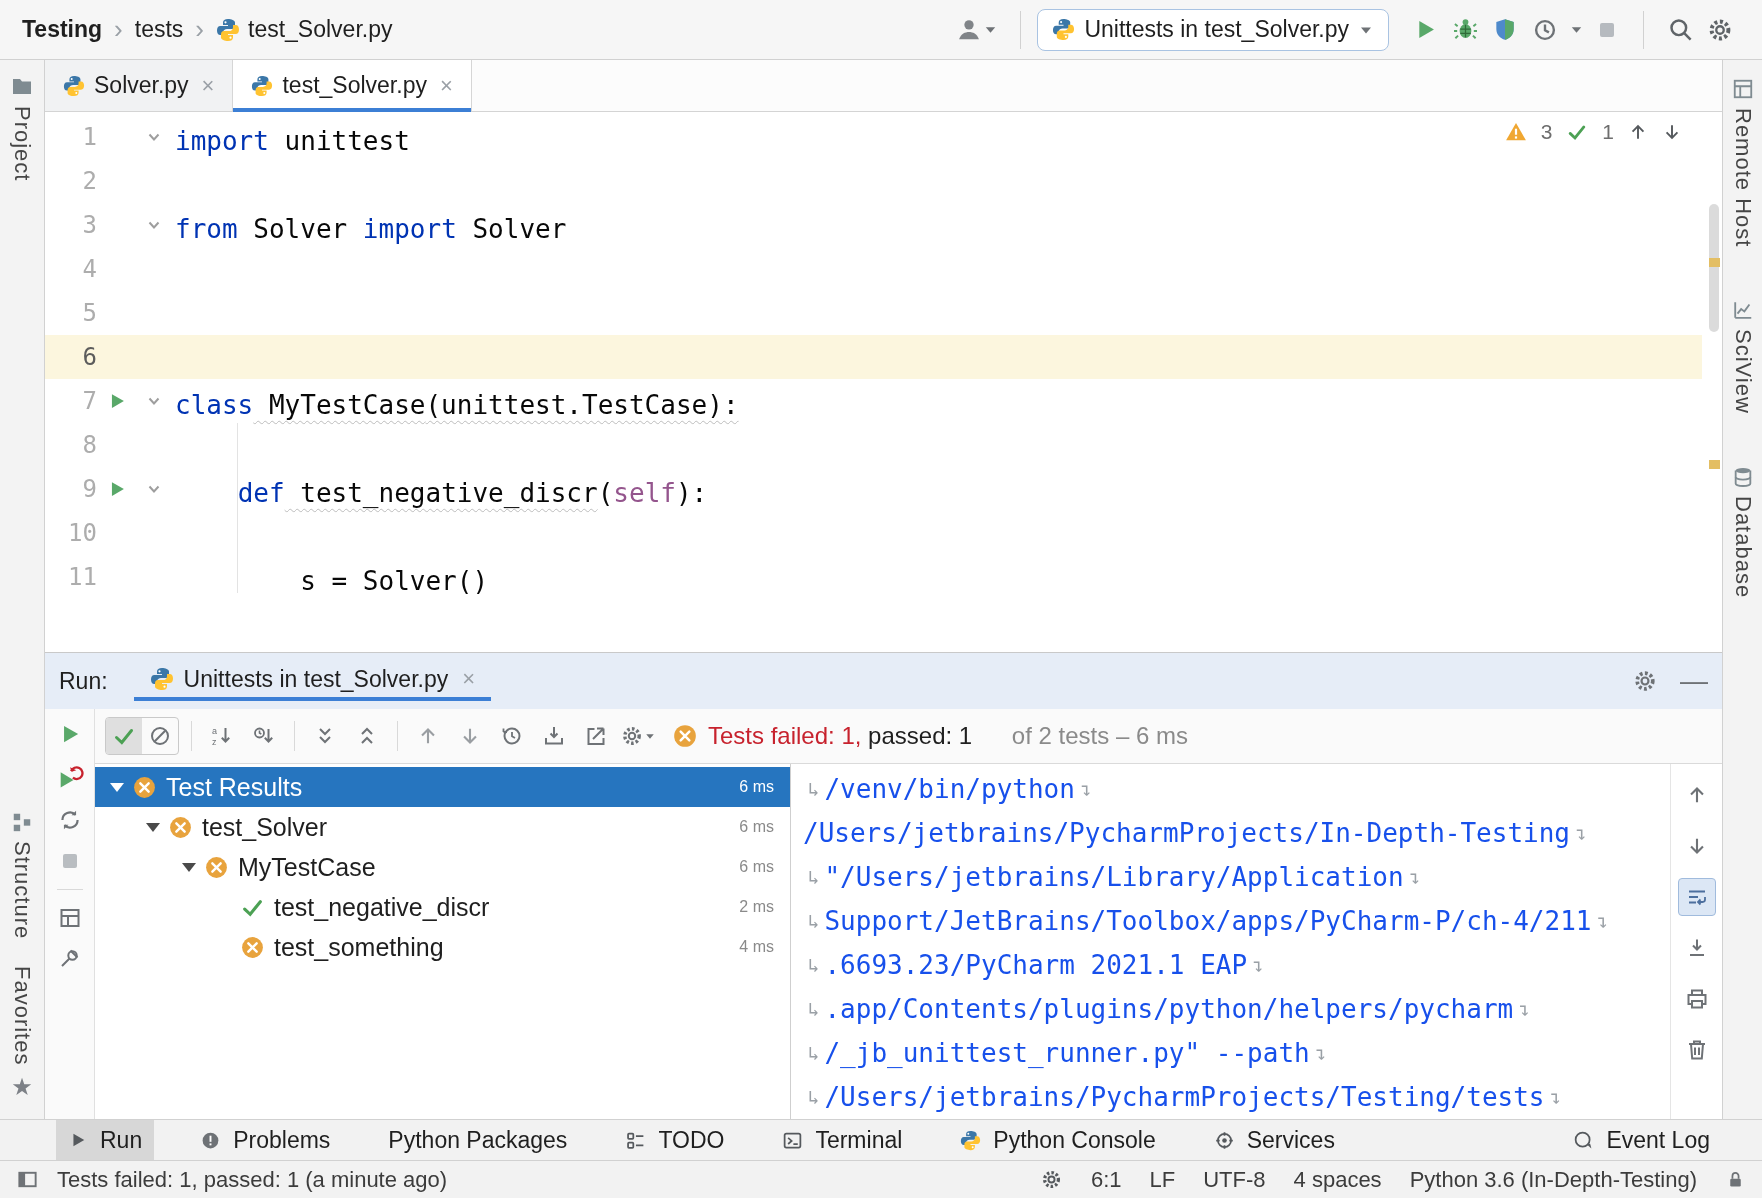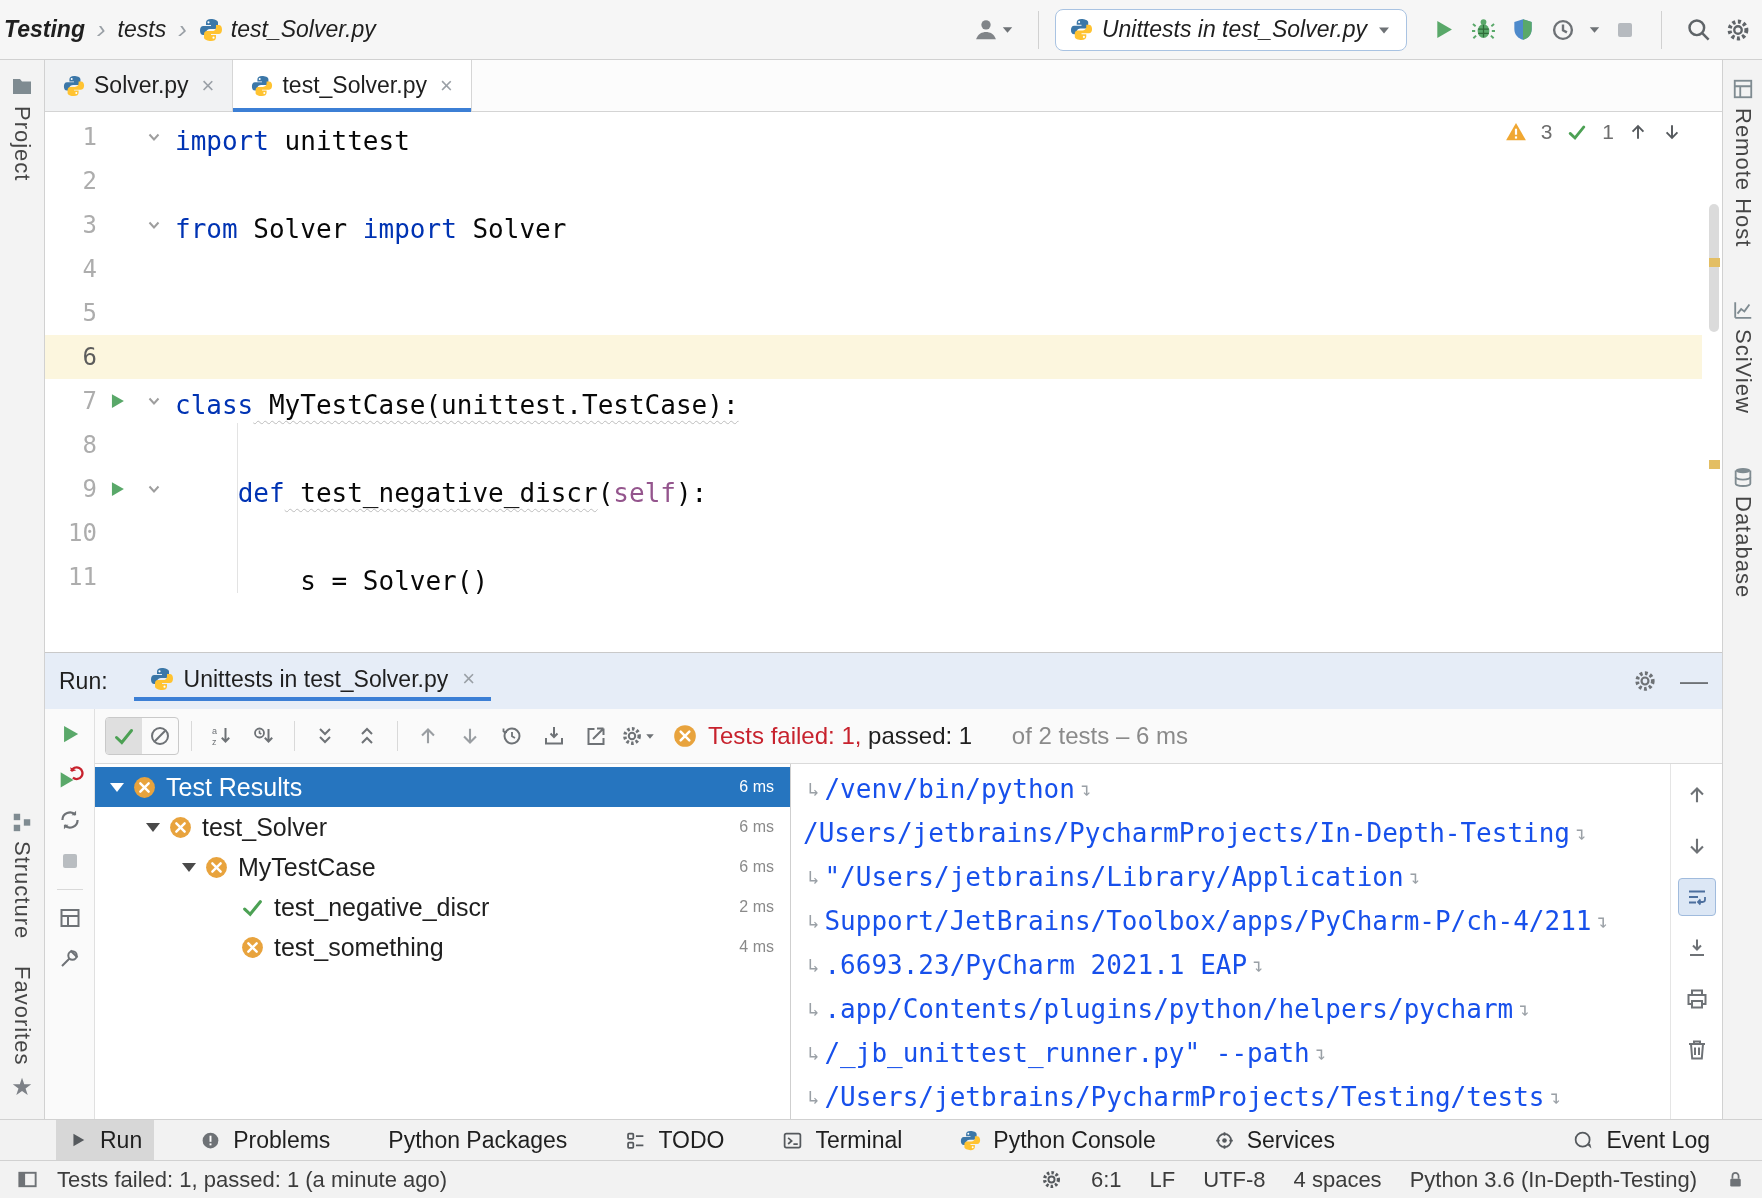--- a/index.html
+++ b/index.html
@@ -4,21 +4,21 @@
 <style>
   * { box-sizing: border-box; margin: 0; padding: 0; }
   html,body { width:1762px; height:1198px; overflow:hidden; }
   body { font-family:"Liberation Sans", sans-serif; color:#1f1f1f; background:#fff; }
   .app { width:1762px; height:1198px; display:flex; flex-direction:column; }
   .ic { display:block; flex:none; }
   svg text { font-family:"Liberation Sans", sans-serif; }
 
   
   .topbar { height:60px; background:#f6f6f6; border-bottom:1px solid #d1d1d1;
-            display:flex; align-items:center; padding:0 4px; flex:none;font-style:italic; }
+            display:flex; align-items:center; padding:0 22px; flex:none; }
   .crumbs { display:flex; align-items:center; gap:10px; font-size:23px; }
   .crumb-b { font-weight:bold; }
   .crumb-sep { color:#9aa0a6; font-size:26px; padding:0 2px; }
   .crumb-file { display:flex; align-items:center; gap:8px; }
   .topbar-right { margin-left:auto; display:flex; align-items:center; }
   .vsep { width:1px; height:38px; background:#d1d1d1; margin:0 16px; }
   .combo { height:42px; border:1px solid #a9c3e2; border-radius:8px; background:#fff;
            display:flex; align-items:center; gap:9px; padding:0 14px; font-size:23px; }
   .tb-btn { width:40px; height:40px; display:flex; align-items:center; justify-content:center; }
   .caret-sm { color:#6e7276; }

